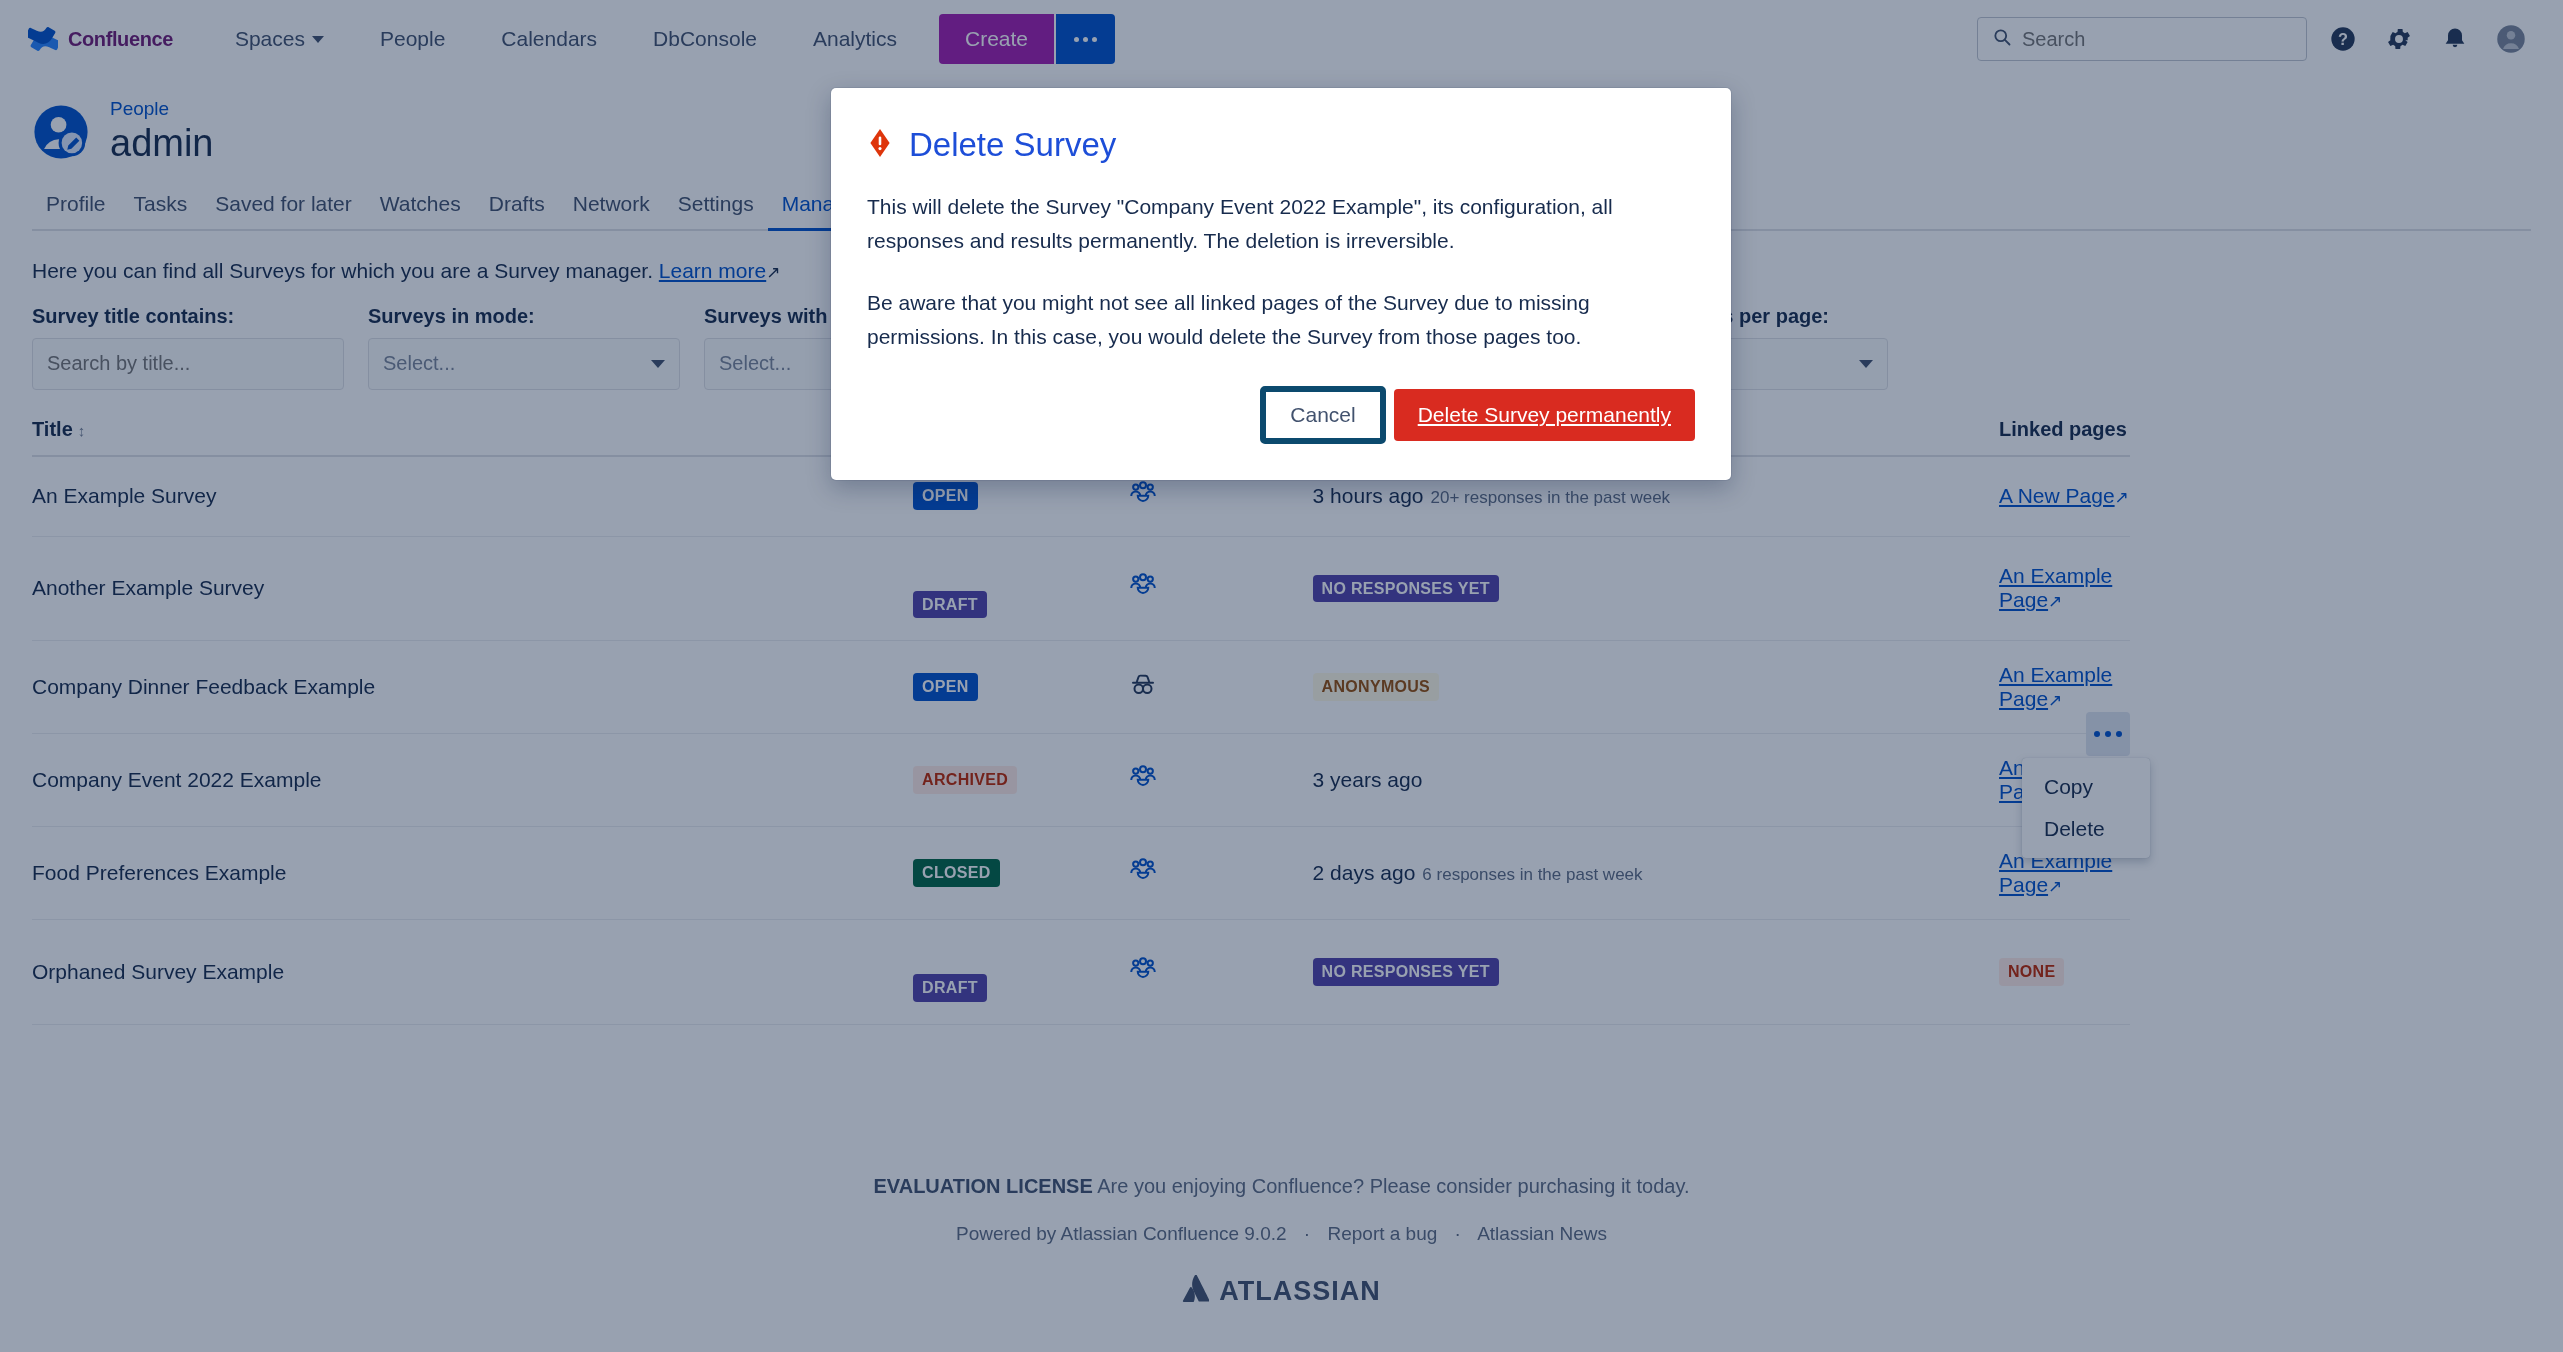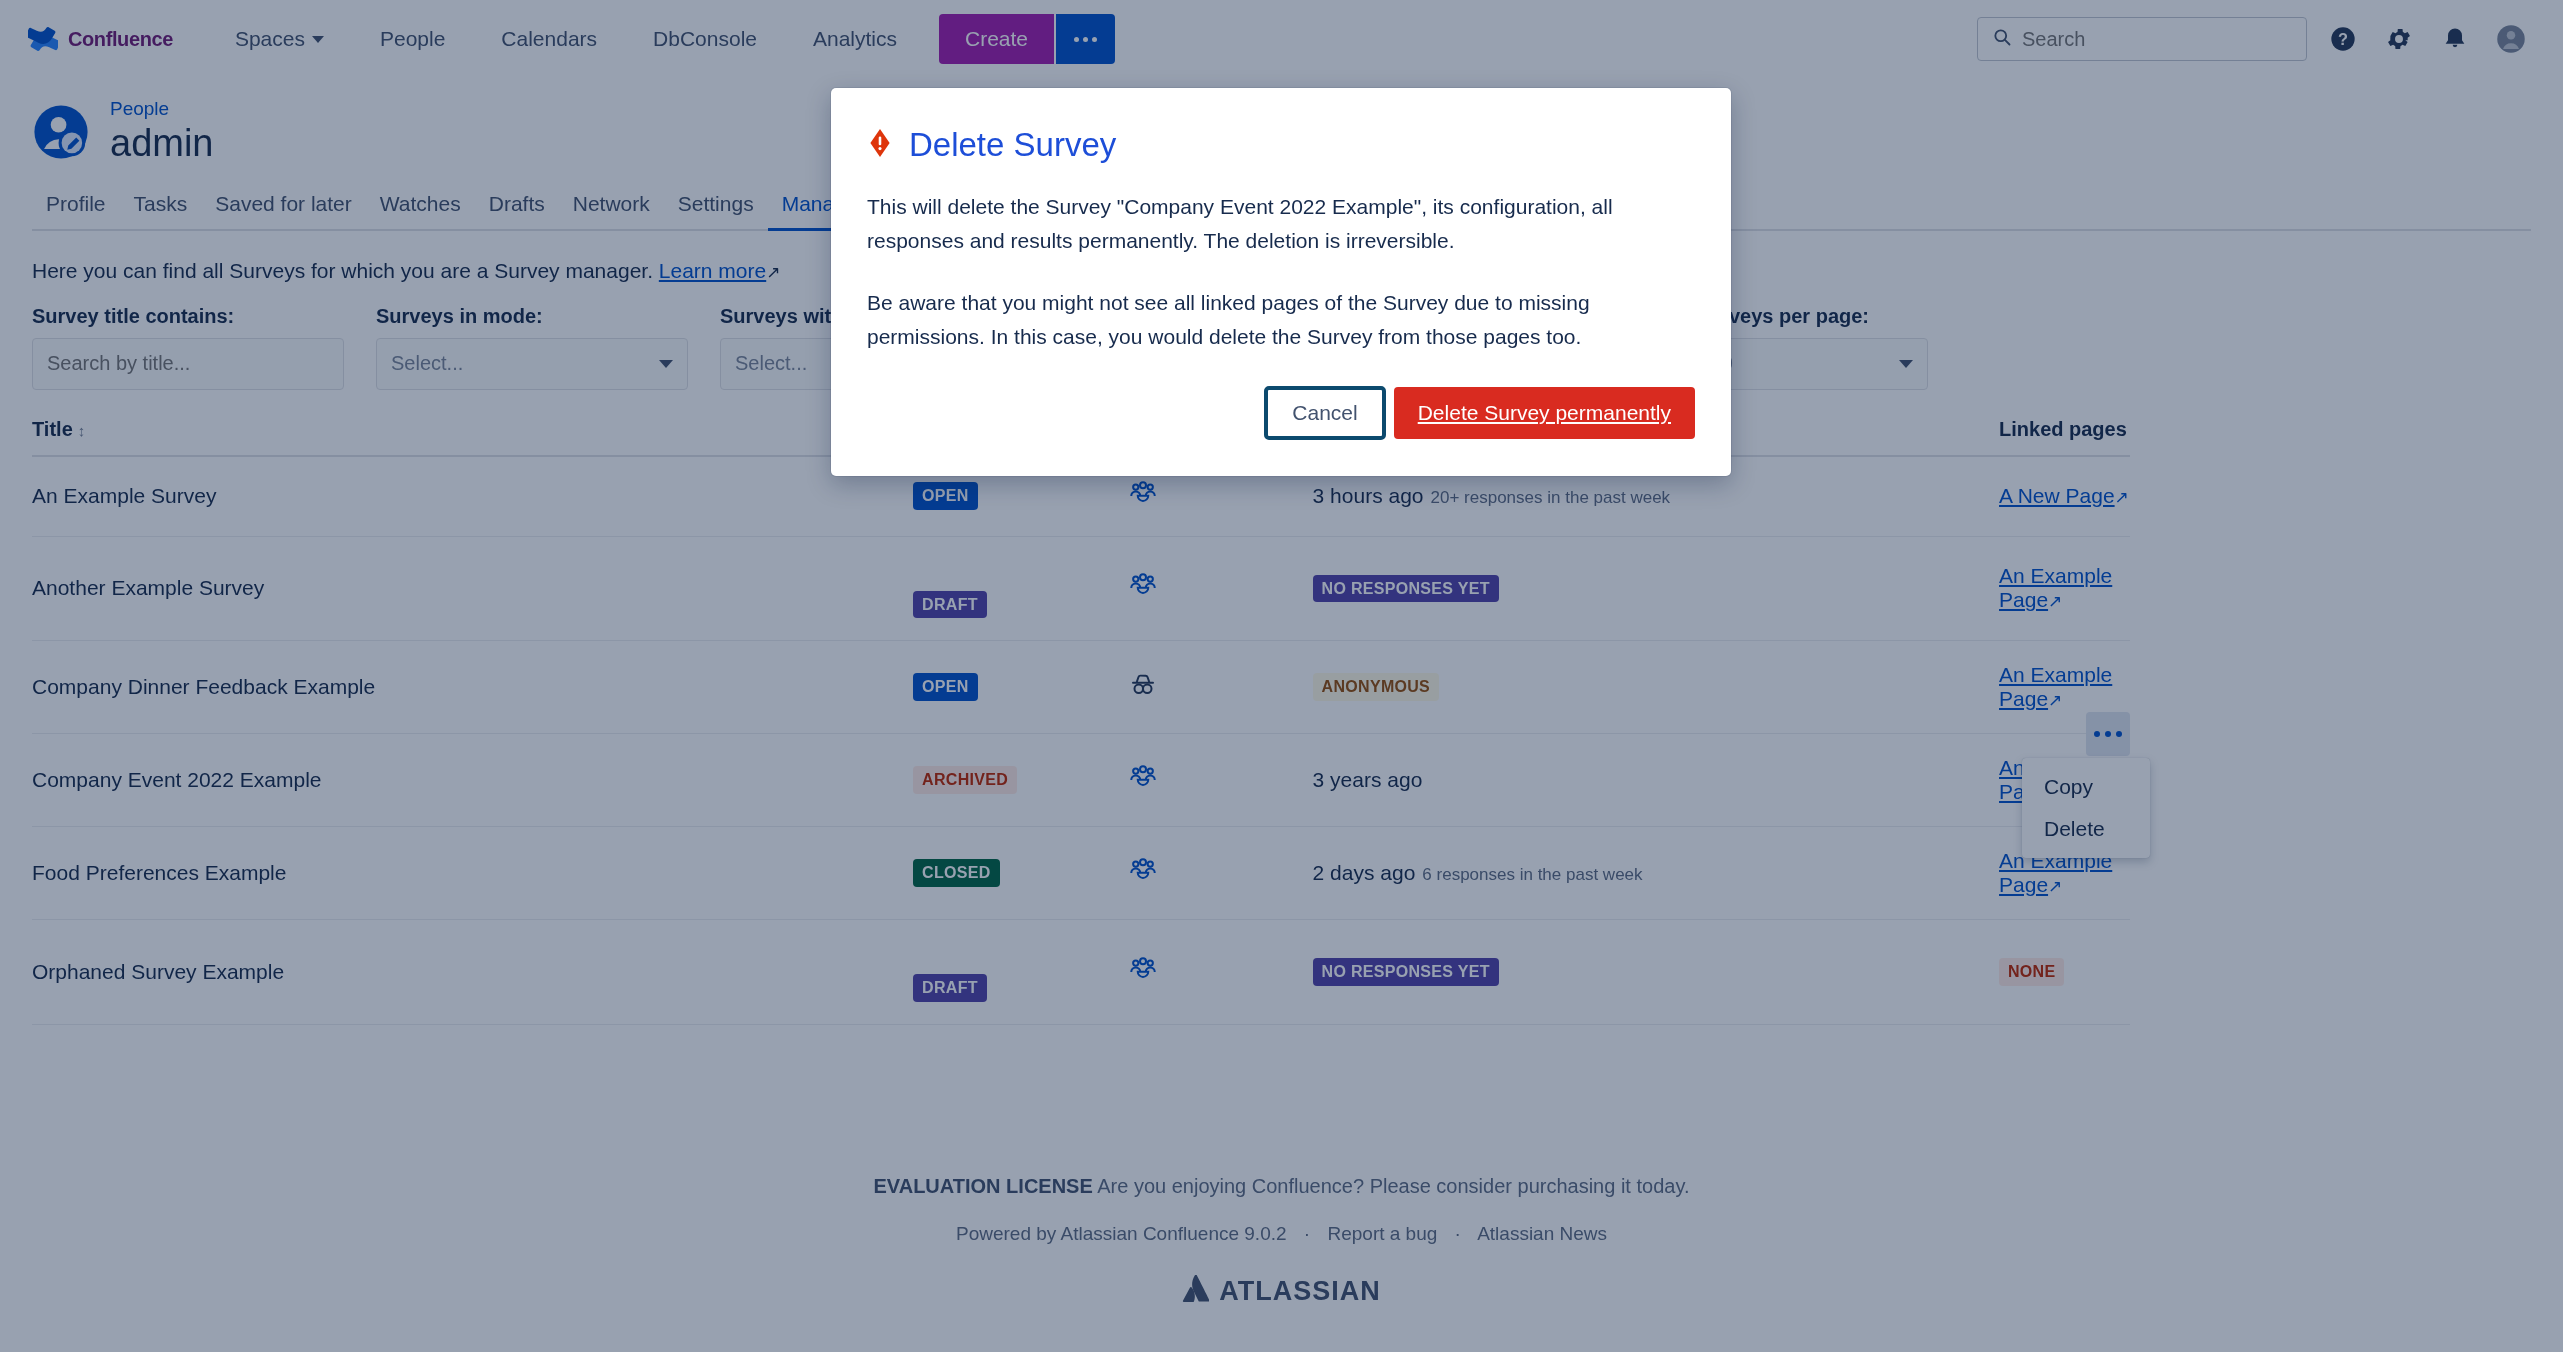--- a/index.html
+++ b/index.html
@@ -97,21 +97,21 @@
 
   
   .content { padding: 0 32px; background: #ffffff; }
   .intro {
     font-size: 21px; color: #172b4d; padding: 28px 0 22px 0;
   }
   .intro a { color: #0052cc; text-decoration: underline; cursor: pointer; }
   .ext-arrow { font-size: 17px; display: inline-block; }
 
   
-  .filters { display: flex; align-items: flex-end; gap: 32px; padding-bottom: 20px; }
+  .filters { display: flex; align-items: flex-end; gap: 24px; padding-bottom: 20px; }
   .filter-group { display: flex; flex-direction: column; gap: 10px; }
   .filter-label { font-size: 20px; color: #172b4d; font-weight: 700; }
   .input-plain, .select-ctl, .date-ctl {
     height: 52px; border: 1.5px solid #dfe1e6; border-radius: 4px; background: #fafbfc;
     display: flex; align-items: center; padding: 0 14px; font-size: 20px; color: #7a869a;
   }
   .input-plain { width: 312px; }
   .select-ctl { width: 312px; justify-content: space-between; cursor: pointer; }
   .select-ctl.small { width: 232px; }
   .date-ctl { width: 282px; justify-content: space-between; cursor: pointer; }
@@ -201,21 +201,21 @@
   .modal-p {
     font-size: 21px; color: #172b4d; line-height: 1.62; margin-top: 26px;
   }
   .modal-p.second { margin-top: 28px; }
   .modal-actions {
     display: flex; justify-content: flex-end; align-items: center; gap: 8px;
     padding: 32px 0 36px 0;
   }
   .btn-cancel {
     background: #ffffff; color: #42526e; font-size: 21px; font-family: inherit;
-    border: 4px solid #0c4a6e; border-radius: 5px; padding: 11px 24px; cursor: pointer;
+    border: 6px solid #0c4a6e; border-radius: 5px; padding: 11px 24px; cursor: pointer;
   }
   .btn-danger {
     background: #d92b20; color: #ffffff; font-size: 21px; font-family: inherit;
     border: none; border-radius: 4px; padding: 14px 24px; cursor: pointer; text-decoration: underline;
   }
 </style>
 </head>
 <body>
 
 <div id="page-root">

